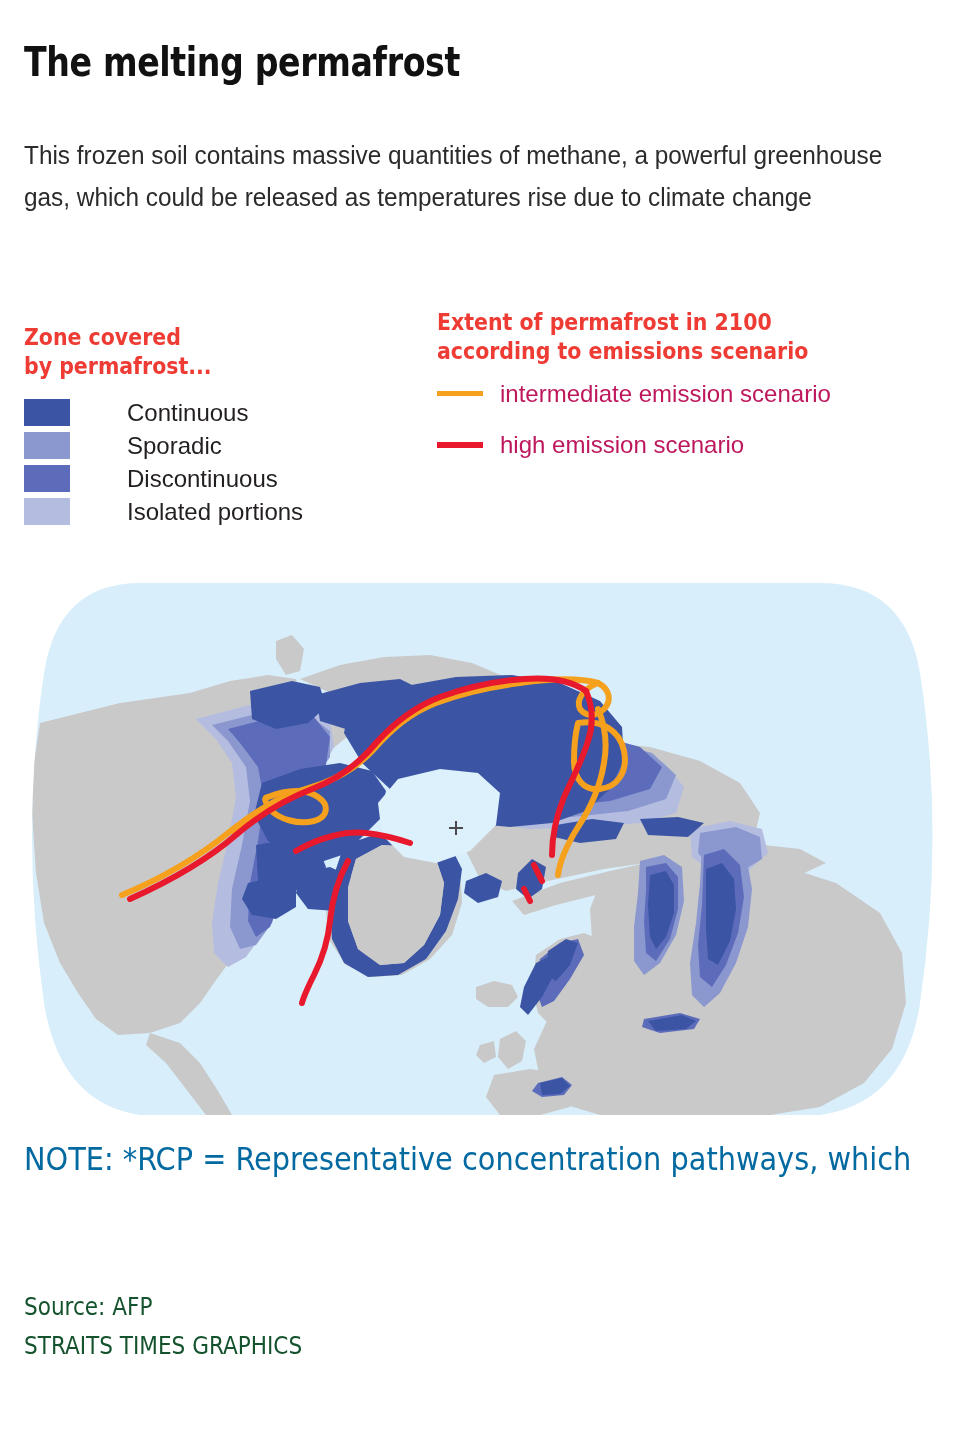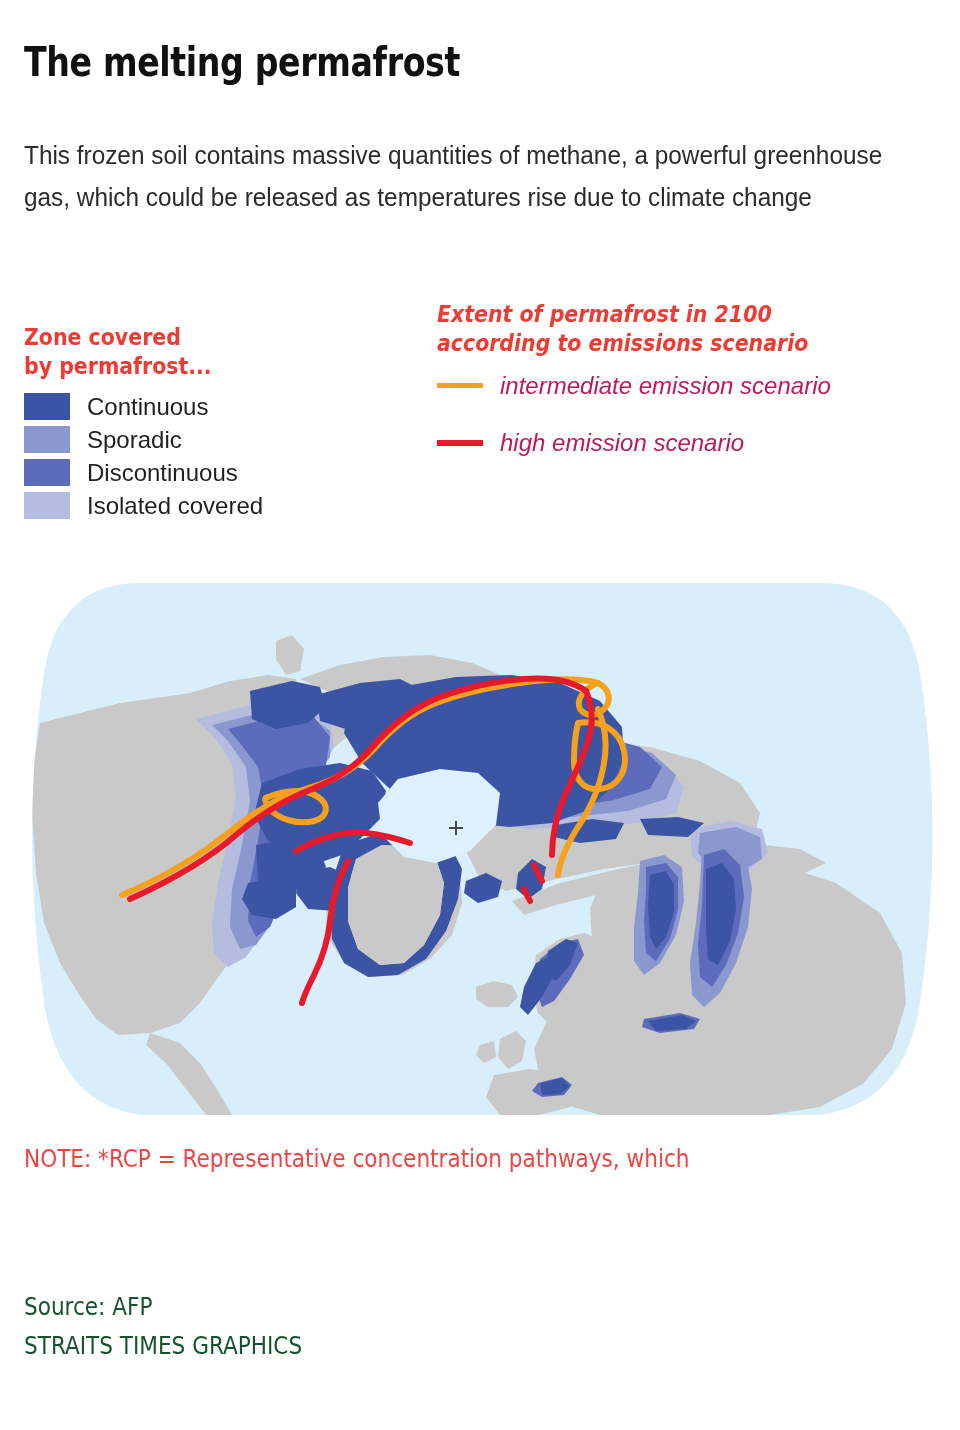--- a/index.html
+++ b/index.html
@@ -51,59 +51,59 @@
   
   .legend-left {
     position: absolute;
     left: 24px;
     top: 323px;
     width: 400px;
   }
   .legend-right {
     position: absolute;
     left: 437px;
-    top: 300px;
+    top: 308px;
     width: 500px;
-    font-style: italic;
   }
   .legend-head {
     color: #ee3b33;
     font-weight: bold;
     font-size: 23.5px;
     line-height: 29px;
     font-family: "Liberation Sans Narrow", "DejaVu Sans Condensed", "Liberation Sans", sans-serif;
     transform: scaleX(0.97);
     transform-origin: left top;
     margin-bottom: 12px;
   }
   .legend-head div { white-space: nowrap; }
 
   .swatch-row {
     display: flex;
-    align-items: flex-start;
+    align-items: flex-end;
     height: 33px;
+    gap: 40px;
   }
   .swatch {
     width: 46px;
     height: 27px;
     flex: 0 0 auto;
   }
   .swatch-label {
     margin-left: 17px;
     font-size: 24px;
     line-height: 27px;
     color: #231f20;
   }
 
   .line-row {
     display: flex;
     align-items: flex-start;
     margin-top: 6px;
   }
-  .line-row.second { margin-top: 26px; }
+  .line-row.second { margin-top: 20px; }
   .line-key {
     width: 46px;
     height: 5px;
     flex: 0 0 auto;
     margin-top: 13px;
   }
   .line-key.thick { height: 6px; }
   .line-label {
     margin-left: 17px;
     font-size: 24px;
@@ -121,23 +121,23 @@
     height: 534px;
   }
   .map-wrap svg { display: block; }
 
   
   .note {
     position: absolute;
     left: 24px;
     top: 1140px;
     width: 900px;
-    font-size: 24px;
+    font-size: 32px;
     line-height: 39px;
-    color: #ef4444;
+    color: #0369a1;
     font-family: "Liberation Sans Narrow", "DejaVu Sans Condensed", "Liberation Sans", sans-serif;
     transform: scaleX(1.0);
     transform-origin: left top;
   }
   .source {
     position: absolute;
     left: 24px;
     top: 1288px;
     font-size: 24px;
     line-height: 39px;
@@ -168,21 +168,21 @@
     <div class="swatch-row">
       <div class="swatch" style="background-color: rgb(139, 151, 207);"></div>
       <div class="swatch-label">Sporadic</div>
     </div>
     <div class="swatch-row">
       <div class="swatch" style="background-color: rgb(92, 108, 187);"></div>
       <div class="swatch-label">Discontinuous</div>
     </div>
     <div class="swatch-row">
       <div class="swatch" style="background-color: rgb(180, 188, 224);"></div>
-      <div class="swatch-label">Isolated covered</div>
+      <div class="swatch-label">Isolated portions</div>
     </div>
   </div>
 
   <div class="legend-right">
     <div class="legend-head">
       <div>Extent of permafrost in 2100</div>
       <div>according to emissions scenario</div>
     </div>
 
     <div class="line-row">

